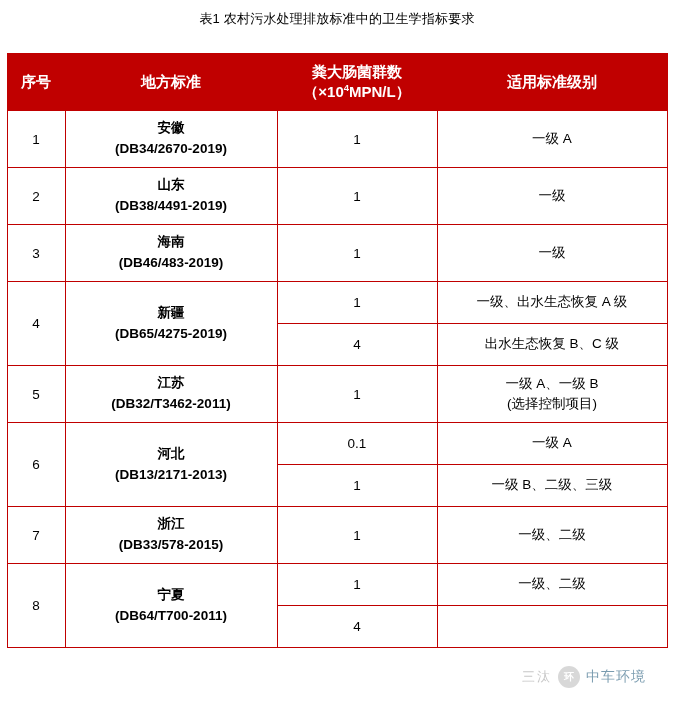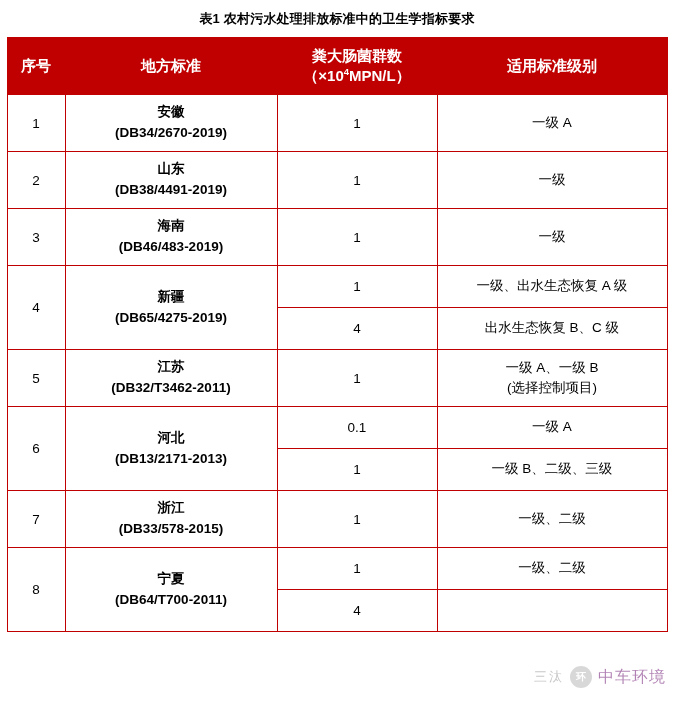--- a/index.html
+++ b/index.html
@@ -17,29 +17,29 @@
   }
   .page {
     width: 674px;
     height: 706px;
     position: relative;
     box-sizing: border-box;
   }
   .caption {
     text-align: center;
     font-size: 13px;
-    font-weight: bold;
+    font-weight: normal;
     color: #000;
     padding: 10px 0 9px 0;
     letter-spacing: 0.2px;
   }
   table.data {
     border-collapse: collapse;
     width: 660px;
-    margin: 0 auto;
+    margin: 16px auto;
     table-layout: fixed;
   }
   table.data th, table.data td {
     border: 1px solid #c00000;
     text-align: center;
     vertical-align: middle;
     font-size: 13.5px;
     color: #000;
     padding: 0;
   }
@@ -73,43 +73,43 @@
     line-height: 1.5;
   }
   .r1 { height: 56px; }
   .r-half { height: 41px; }
   .sup {
     font-size: 9.5px;
     vertical-align: super;
   }
   .watermark {
     position: absolute;
-    right: 8px;
+    right: 28px;
     bottom: 18px;
     display: flex;
     align-items: center;
     gap: 6px;
     opacity: 0.55;
     pointer-events: none;
   }
   .wm-logo {
     width: 22px;
     height: 22px;
     border-radius: 50%;
     background: #b9b9b9;
     color: #fff;
     font-size: 10px;
     display: flex;
     align-items: center;
     justify-content: center;
     font-weight: bold;
   }
   .wm-text {
-    font-size: 16px;
-    color: #701a75;
+    font-size: 14px;
+    color: #0c4a6e;
     letter-spacing: 1px;
   }
   .wm-mark {
     font-size: 13px;
     color: #9a9a9a;
     letter-spacing: 2px;
   }
 </style>
 </head>
 <body>

